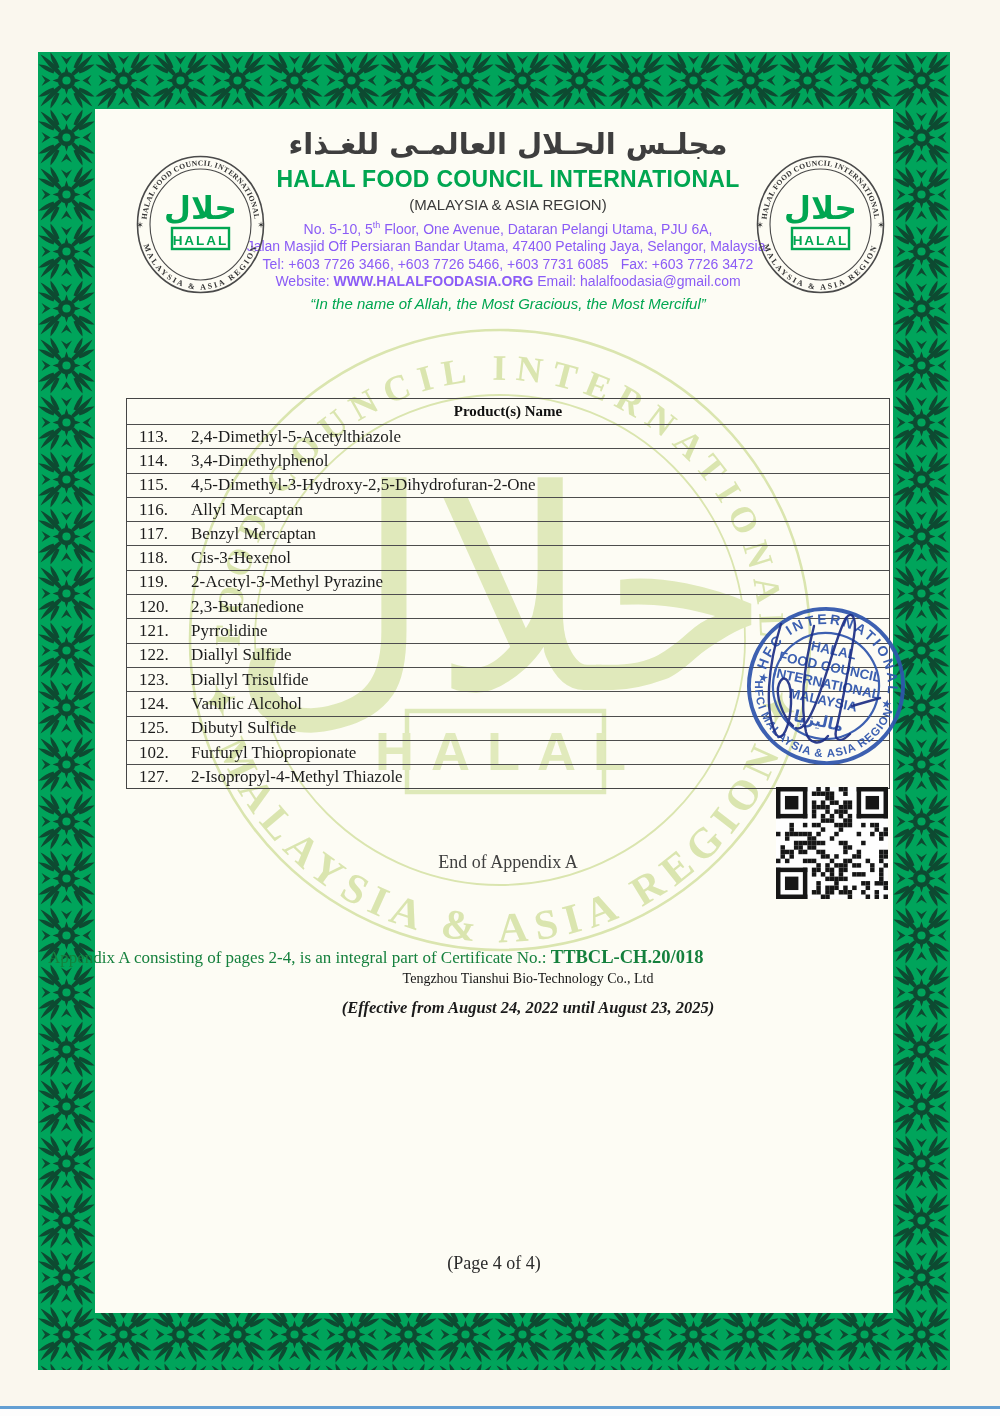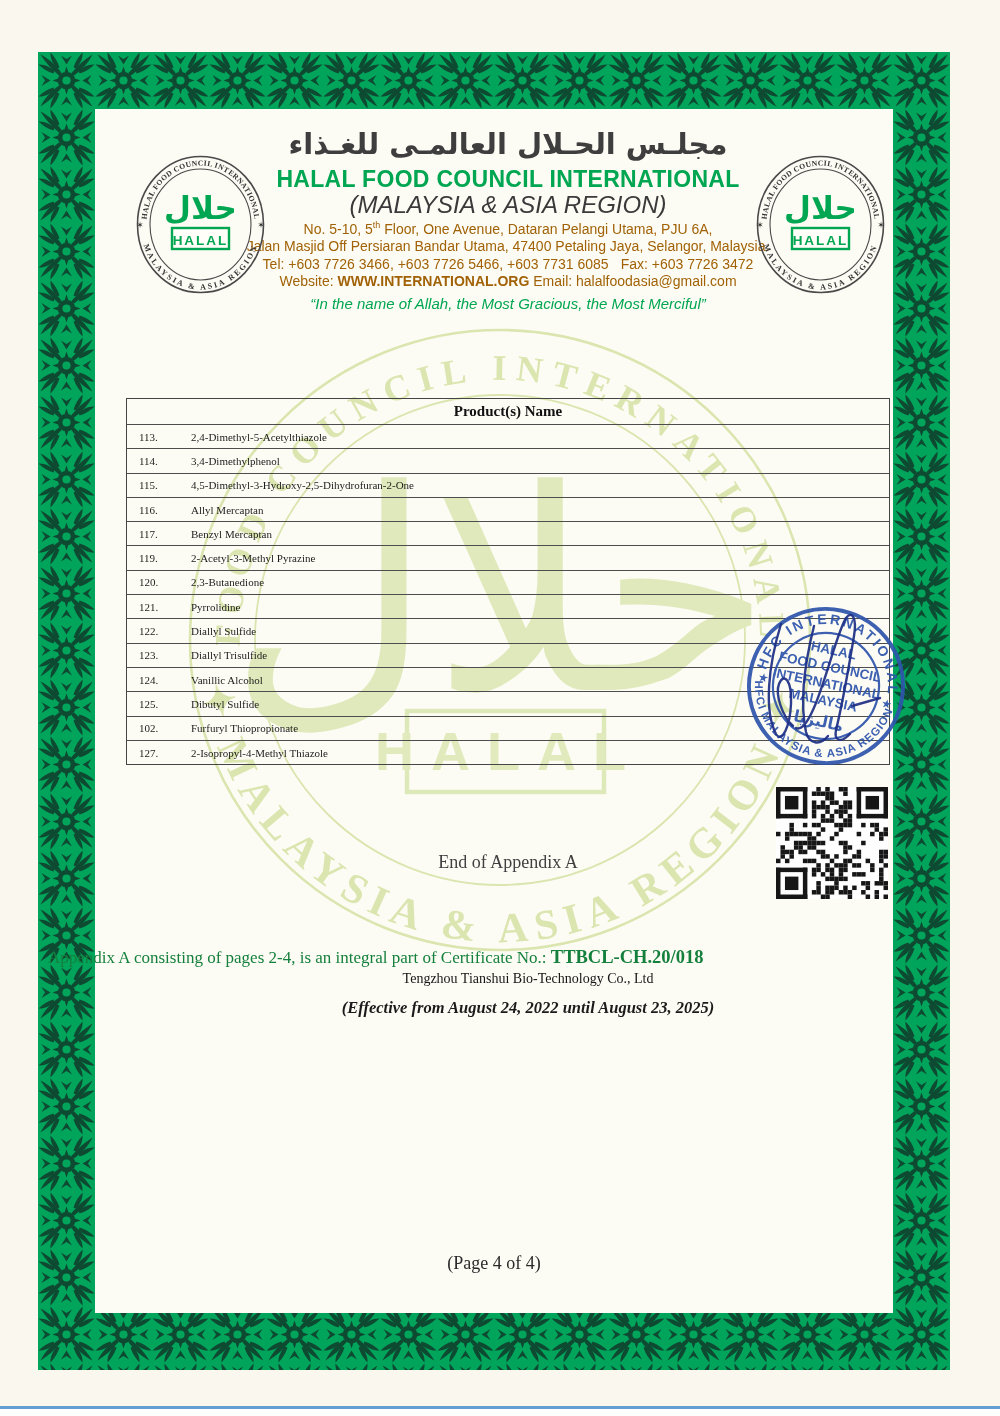--- a/index.html
+++ b/index.html
@@ -7,34 +7,34 @@
         font-family:"Liberation Serif",serif;color:#1c1c1c;}
   .inner-paper{position:absolute;left:95px;top:109px;width:798px;height:1204px;background:#fdfcf4;z-index:0;}
   .wm-svg{position:absolute;left:0;top:0;z-index:1;pointer-events:none;}
   .frame-svg{position:absolute;left:0;top:0;z-index:2;pointer-events:none;}
   .content{position:absolute;left:0;top:0;width:1000px;height:1416px;z-index:3;margin-left:8px;}
   .overlays{position:absolute;left:0;top:0;width:1000px;height:1416px;z-index:5;}
 
   .header{position:absolute;left:130px;top:122px;width:740px;text-align:center;}
   .arabic-title{font-family:"DejaVu Sans",sans-serif;font-weight:bold;font-size:29px;color:#3e3e3e;line-height:44px;}
   .org-name{font-family:"Liberation Sans",sans-serif;font-weight:bold;font-size:23px;color:#00a651;line-height:27px;letter-spacing:.3px;}
-  .region{font-family:"Liberation Sans",sans-serif;font-style:italic;font-size:24px;color:#3a3a3a;line-height:24px;}
-  .addr{font-family:"Liberation Sans",sans-serif;font-size:14px;color:#a16207;line-height:17.5px;}
+  .region{font-family:"Liberation Sans",sans-serif;font-size:15px;color:#3a3a3a;line-height:24px;}
+  .addr{font-family:"Liberation Sans",sans-serif;font-size:14px;color:#8b5cf6;line-height:17.5px;}
   .addr sup{font-size:9px;}
   .addr .bold{font-weight:bold;}
   .addr .gap{display:inline-block;width:12px;}
   .quote{font-family:"Liberation Sans",sans-serif;font-style:italic;font-size:15px;color:#00a651;line-height:21px;margin-top:2px;}
 
   .logo{position:absolute;top:151px;width:137px;height:147px;}
   .logo.left{left:124px;} .logo.right{left:744px;}
 
   .ptable{position:absolute;left:118px;top:398px;width:764px;border:1.6px solid #454545;box-sizing:border-box;background:transparent;}
   .t-head{height:25px;display:flex;align-items:center;justify-content:center;
           font-weight:bold;font-size:15px;color:#111;}
-  .t-row{height:24.3px;border-top:1.4px solid #4d4d4d;display:flex;align-items:center;font-size:11px;box-sizing:border-box;}
+  .t-row{height:24.3px;border-top:1.4px solid #4d4d4d;display:flex;align-items:center;font-size:17px;box-sizing:border-box;}
   .t-no{width:50px;padding-left:12px;flex:none;}
   .t-name{padding-left:2px;}
 
   .end-note{position:absolute;left:130px;top:852px;width:740px;text-align:center;font-size:18px;color:#404040;}
   .appendix-line{position:absolute;left:40px;top:947px;width:960px;font-size:17px;color:#15803d;}
   .appendix-line .cert{font-weight:bold;font-size:18.5px;}
   .company-line{position:absolute;left:40px;top:971px;width:960px;text-align:center;font-weight:normal;font-size:14px;color:#151515;}
   .effective-line{position:absolute;left:40px;top:998px;width:960px;text-align:center;font-weight:bold;font-style:italic;font-size:16.5px;color:#1b1b1b;}
   .page-label{position:absolute;left:116px;top:1253px;width:740px;text-align:center;font-size:18px;color:#2a2a2a;}
 
@@ -115,21 +115,21 @@
 
   <div class="content">
 
     <div class="header">
       <div class="arabic-title">مجلـس الحـلال العالمـى للغـذاء</div>
       <div class="org-name">HALAL FOOD COUNCIL INTERNATIONAL</div>
       <div class="region">(MALAYSIA &amp; ASIA REGION)</div>
       <div class="addr"><span>No. 5-10, 5</span><sup>th</sup><span> Floor, One Avenue, Dataran Pelangi Utama, PJU 6A,</span></div>
       <div class="addr">Jalan Masjid Off Persiaran Bandar Utama, 47400 Petaling Jaya, Selangor, Malaysia.</div>
       <div class="addr"><span>Tel: +603 7726 3466, +603 7726 5466, +603 7731 6085</span><span class="gap"></span><span>Fax: +603 7726 3472</span></div>
-      <div class="addr"><span>Website: </span><span class="bold">WWW.INTERNATIONAL.ORG</span><span> Email: halalfoodasia@gmail.com</span></div>
+      <div class="addr"><span>Website: </span><span class="bold">WWW.HALALFOODASIA.ORG</span><span> Email: halalfoodasia@gmail.com</span></div>
       <div class="quote">“In the name of Allah, the Most Gracious, the Most Merciful”</div>
     </div>
 
     <svg class="logo left" viewBox="0 0 137 147">
       <ellipse cx="68.5" cy="73.5" rx="63" ry="68" fill="none" stroke="#4a4a4a" stroke-width="1.6"></ellipse>
       <ellipse cx="68.5" cy="73.5" rx="50.5" ry="55.5" fill="none" stroke="#4a4a4a" stroke-width="1.1"></ellipse>
       <path id="lg-top-a" d="M 14.5,73.5 A 54,59 0 1 1 122.5,73.5" fill="none"></path>
       <path id="lg-bot-a" d="M 8.5,73.5 A 60,65 0 0 0 128.5,73.5" fill="none"></path>
       <text font-family="Liberation Serif, serif" font-weight="bold" font-size="7.6" letter-spacing="0.4" fill="#333">
         <textPath href="#lg-top-a" startOffset="50%" text-anchor="middle">HALAL FOOD COUNCIL INTERNATIONAL</textPath>
@@ -177,20 +177,24 @@
             <span class="t-no">115.</span>
             <span class="t-name">4,5-Dimethyl-3-Hydroxy-2,5-Dihydrofuran-2-One</span>
           </div>
           <div class="t-row">
             <span class="t-no">116.</span>
             <span class="t-name">Allyl Mercaptan</span>
           </div>
           <div class="t-row">
             <span class="t-no">117.</span>
             <span class="t-name">Benzyl Mercaptan</span>
+          </div>
+          <div class="t-row">
+            <span class="t-no">118.</span>
+            <span class="t-name">Cis-3-Hexenol</span>
           </div>
           <div class="t-row">
             <span class="t-no">119.</span>
             <span class="t-name">2-Acetyl-3-Methyl Pyrazine</span>
           </div>
           <div class="t-row">
             <span class="t-no">120.</span>
             <span class="t-name">2,3-Butanedione</span>
           </div>
           <div class="t-row">

